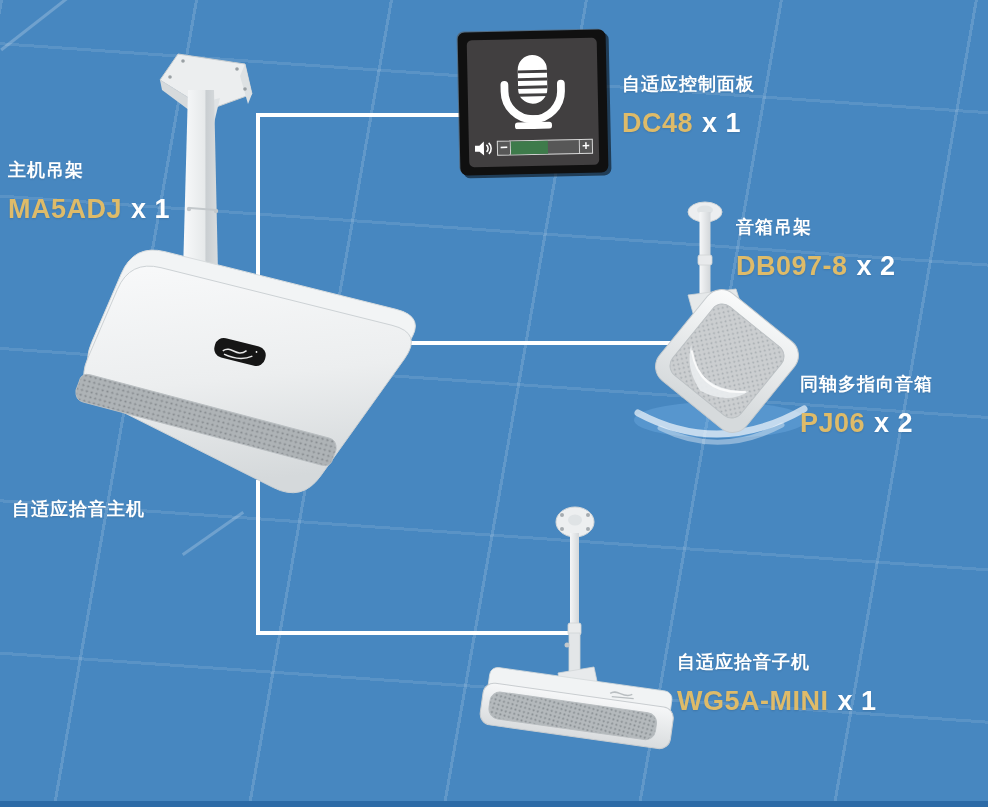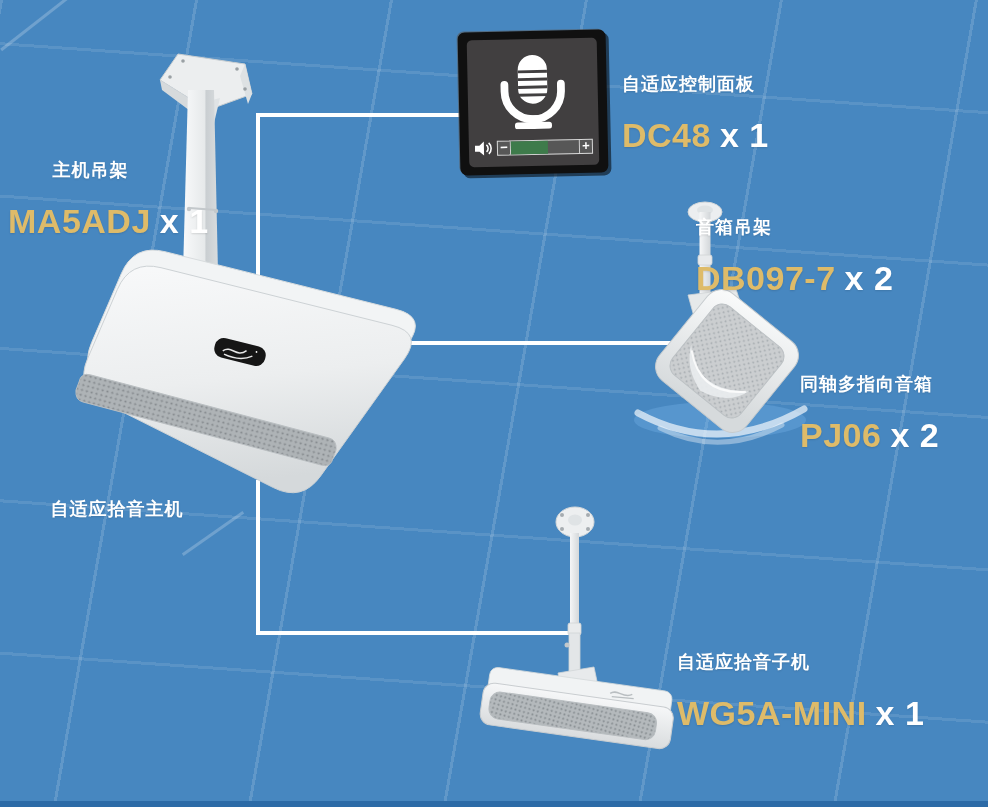--- a/index.html
+++ b/index.html
@@ -9,22 +9,22 @@
     background-color:#4787c0;
     background-image:
       repeating-linear-gradient(100deg, rgba(255,255,255,.14) 0 3px, transparent 3px 192px),
       repeating-linear-gradient(4deg, rgba(255,255,255,.10) 0 3px, transparent 3px 152px);
   }
   .accent-line{position:absolute;height:3px;background:rgba(255,255,255,.22);}
   .bottom-bar{position:absolute;left:0;bottom:0;width:100%;height:6px;background:#2c6ba7;}
   .conn{position:absolute;background:#ffffff;}
   .lbl{position:absolute;color:#fff;font-weight:bold;text-shadow:0 1px 2px rgba(0,0,0,.12);}
   .lbl .name{font-size:18px;line-height:1.15;letter-spacing:1px;white-space:nowrap;}
-  .lbl .model{font-size:34px;line-height:1.2;margin-top:20px;white-space:nowrap;letter-spacing:.5px;}
-  .lbl.center{text-align:center;}
+  .lbl .model{font-size:27px;line-height:1.2;margin-top:12px;white-space:nowrap;letter-spacing:.5px;}
+  .lbl.center{text-align:left;}
   .gold{color:#debb69;}
   .qty{color:#ffffff;margin-left:9px;}
   .dev{position:absolute;}
   
   .panel{
     position:absolute;left:459px;top:31px;width:148px;height:143px;
     background:#101010;border-radius:7px;transform:rotate(-1.2deg);
     box-shadow:3px 3px 0 rgba(0,0,0,.55),-1px -1px 0 rgba(90,90,90,.6);
     display:flex;align-items:center;justify-content:center;
   }
@@ -195,23 +195,23 @@
   <div class="lbl center" style="left:8px;top:160px;width:165px;">
     <div class="name">主机吊架</div>
     <div class="model"><span class="gold">MA5ADJ</span><span class="qty">x 1</span></div>
   </div>
 
   <div class="lbl" style="left:622px;top:74px;">
     <div class="name">自适应控制面板</div>
     <div class="model"><span class="gold">DC48</span><span class="qty">x 1</span></div>
   </div>
 
-  <div class="lbl" style="left:696px;top:217px;">
+  <div class="lbl" style="left:736px;top:217px;">
     <div class="name">音箱吊架</div>
-    <div class="model"><span class="gold">DB097-7</span><span class="qty">x 2</span></div>
+    <div class="model"><span class="gold">DB097-8</span><span class="qty">x 2</span></div>
   </div>
 
   <div class="lbl" style="left:800px;top:374px;">
     <div class="name">同轴多指向音箱</div>
     <div class="model"><span class="gold">PJ06</span><span class="qty">x 2</span></div>
   </div>
 
   <div class="lbl center" style="left:12px;top:499px;width:210px;">
     <div class="name">自适应拾音主机</div>
   </div>

